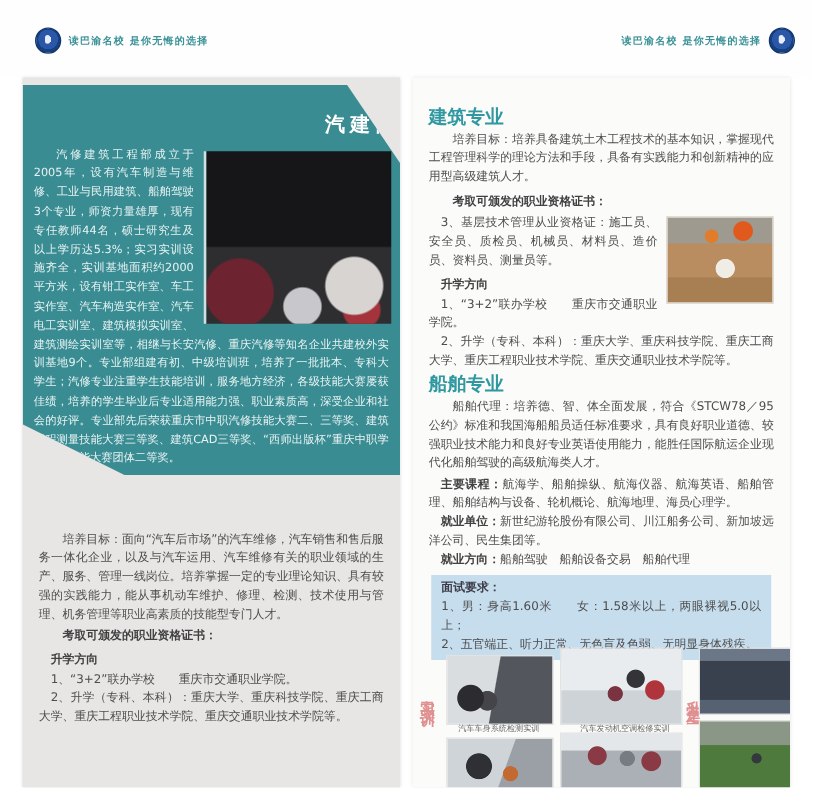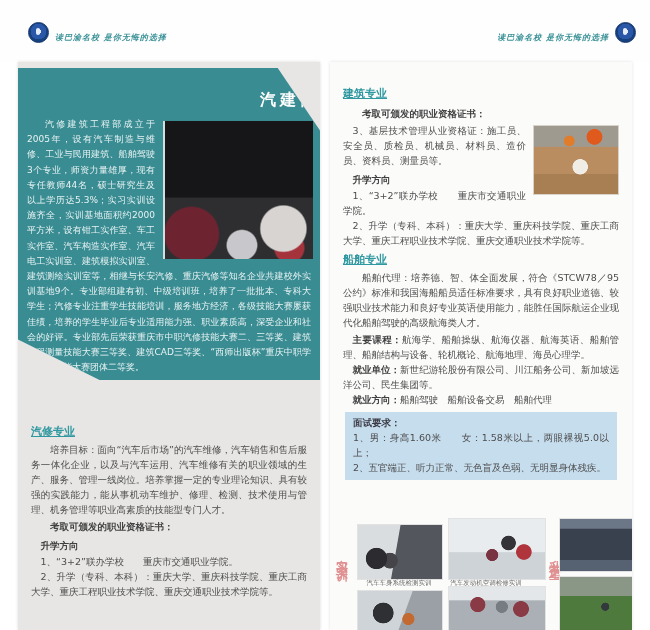--- a/index.html
+++ b/index.html
@@ -4,21 +4,21 @@
 <style>
   html,body{margin:0;padding:0;}
   body{
     width:650px;height:630px;position:relative;overflow:hidden;
     background:#ffffff;
     font-family:"DejaVu Sans","Liberation Sans",sans-serif;
     color:#4d4d4d;
   }
   
   .banner{position:absolute;top:0;left:0;width:650px;height:62px;background:#fefefe;}
-  .slogan-group{position:absolute;top:22px;display:flex;align-items:flex-end;gap:6px;font-style:italic;}
+  .slogan-group{position:absolute;top:22px;display:flex;align-items:center;gap:6px;}
   .slogan-left{left:28px;}
   .slogan-right{right:14px;flex-direction:row-reverse;}
   .emblem{width:19px;height:19px;border-radius:50%;
     background:radial-gradient(circle at 50% 45%, #dfe8f6 0 18%, #2a57a8 19% 55%, #17407f 56% 100%);
     border:1px solid #12356d;position:relative;flex:0 0 auto;}
   .emblem::after{content:"";position:absolute;left:7px;top:5px;width:4px;height:7px;background:#e8eef8;border-radius:2px;}
   .slogan-text{font-size:8px;font-weight:bold;color:#3a9298;letter-spacing:1px;white-space:nowrap;}
   
   .page{position:absolute;top:62px;height:568px;width:302px;overflow:hidden;}
   .page-left{left:18px;background:#e7e6e4;box-shadow:0 0 3px rgba(0,0,0,.15);}
@@ -41,21 +41,21 @@
       radial-gradient(circle at 18% 82%, #6e2330 0 16%, rgba(0,0,0,0) 17%),
       radial-gradient(circle at 52% 90%, #c8c8cc 0 10%, rgba(0,0,0,0) 11%),
       radial-gradient(circle at 80% 78%, #d8d4d2 0 14%, rgba(0,0,0,0) 15%),
       radial-gradient(circle at 84% 92%, #a4333c 0 8%, rgba(0,0,0,0) 9%),
       linear-gradient(#161618 0 55%, #2e2e31 56% 100%);
     border-left:2px solid #cfe0df;
   }
   .teal-body p{margin:0;text-indent:2em;}
   
   .content{padding:0 13px 0 13px;font-size:9.5px;line-height:15px;text-align:justify;}
-  .sec-heading{color:#2f98a0;font-weight:bold;font-size:11px;margin:10px 0 3px 0;text-indent:0;text-decoration:underline;}
+  .sec-heading{color:#2f98a0;font-weight:bold;font-size:15px;margin:10px 0 3px 0;text-indent:0;}
   p.para{margin:0 0 2px 0;text-indent:2em;}
   p.item{margin:0;text-indent:1em;}
   .b{font-weight:bold;color:#414141;}
   .sub-label{font-weight:bold;color:#414141;margin:4px 0 1px 0;text-indent:1em;}
   
   .left-lower{margin-top:44px;}
   
   .constr-photo{
     float:right;width:84px;height:68px;margin:2px 0 4px 7px;
     background:
@@ -123,33 +123,33 @@
 
   <div class="teal-block">
     <div class="teal-title">汽建部</div>
     <div class="teal-body">
       <div class="teal-photo"></div>
       <p>汽修建筑工程部成立于2005年，设有汽车制造与维修、工业与民用建筑、船舶驾驶3个专业，师资力量雄厚，现有专任教师44名，硕士研究生及以上学历达5.3%；实习实训设施齐全，实训基地面积约2000平方米，设有钳工实作室、车工实作室、汽车构造实作室、汽车电工实训室、建筑模拟实训室、建筑测绘实训室等，相继与长安汽修、重庆汽修等知名企业共建校外实训基地9个。专业部组建有初、中级培训班，培养了一批批本、专科大学生；汽修专业注重学生技能培训，服务地方经济，各级技能大赛屡获佳绩，培养的学生毕业后专业适用能力强、职业素质高，深受企业和社会的好评。专业部先后荣获重庆市中职汽修技能大赛二、三等奖、建筑工程测量技能大赛三等奖、建筑CAD三等奖、“西师出版杯”重庆中职学生珠算技能大赛团体二等奖。</p>
     </div>
   </div>
 
   <div class="content left-lower">
-    <div class="sec-heading">汽修专业</div>
     <p class="para">培养目标：面向“汽车后市场”的汽车维修，汽车销售和售后服务一体化企业，以及与汽车运用、汽车维修有关的职业领域的生产、服务、管理一线岗位。培养掌握一定的专业理论知识、具有较强的实践能力，能从事机动车维护、修理、检测、技术使用与管理、机务管理等职业高素质的技能型专门人才。</p>
     <p class="para b">考取可颁发的职业资格证书：</p>
     <p class="sub-label">升学方向</p>
     <p class="item">1、“3+2”联办学校　　重庆市交通职业学院。</p>
     <p class="item">2、升学（专科、本科）：重庆大学、重庆科技学院、重庆工商大学、重庆工程职业技术学院、重庆交通职业技术学院等。</p>
   </div>
 </div>
 
 <div class="page page-right">
   <div class="content" style="padding-top:14px;">
 
     <div class="sec-heading">建筑专业</div>
+    <p class="para">培养目标：培养具备建筑土木工程技术的基本知识，掌握现代工程管理科学的理论方法和手段，具备有实践能力和创新精神的应用型高级建筑人才。</p>
 
     <div>
       <p class="para b" style="margin-top:5px;">考取可颁发的职业资格证书：</p>
       <div class="constr-photo"></div>
       <p class="item">3、基层技术管理从业资格证：施工员、安全员、质检员、机械员、材料员、造价员、资料员、测量员等。</p>
     </div>
 
     <p class="sub-label">升学方向</p>
     <p class="item">1、“3+2”联办学校　　重庆市交通职业学院。</p>
     <p class="item">2、升学（专科、本科）：重庆大学、重庆科技学院、重庆工商大学、重庆工程职业技术学院、重庆交通职业技术学院等。</p>
@@ -167,21 +167,21 @@
     </div>
   </div>
 
   <div class="gallery">
     <div class="vlabel" style="left:3px;top:36px;">实习实训</div>
 
     <div class="photo ph-service" style="left:27px;top:10px;width:84px;height:54px;"></div>
     <div class="caption" style="left:21px;top:65px;width:96px;">汽车车身系统检测实训</div>
 
     <div class="photo ph-engine" style="left:118px;top:4px;width:96px;height:60px;"></div>
-    <div class="caption" style="left:104px;top:65px;width:104px;">汽车发动机空调检修实训</div>
+    <div class="caption" style="left:118px;top:65px;width:104px;">汽车发动机空调检修实训</div>
 
     <div class="photo ph-group1" style="left:27px;top:76px;width:84px;height:40px;"></div>
     <div class="photo ph-group2" style="left:118px;top:72px;width:96px;height:44px;"></div>
 
     <div class="vlabel" style="left:216px;top:36px;">升学之星</div>
 
     <div class="photo ph-building" style="left:229px;top:4px;width:73px;height:52px;"></div>
     <div class="photo ph-lawn" style="left:229px;top:62px;width:73px;height:54px;"></div>
   </div>
 </div>

